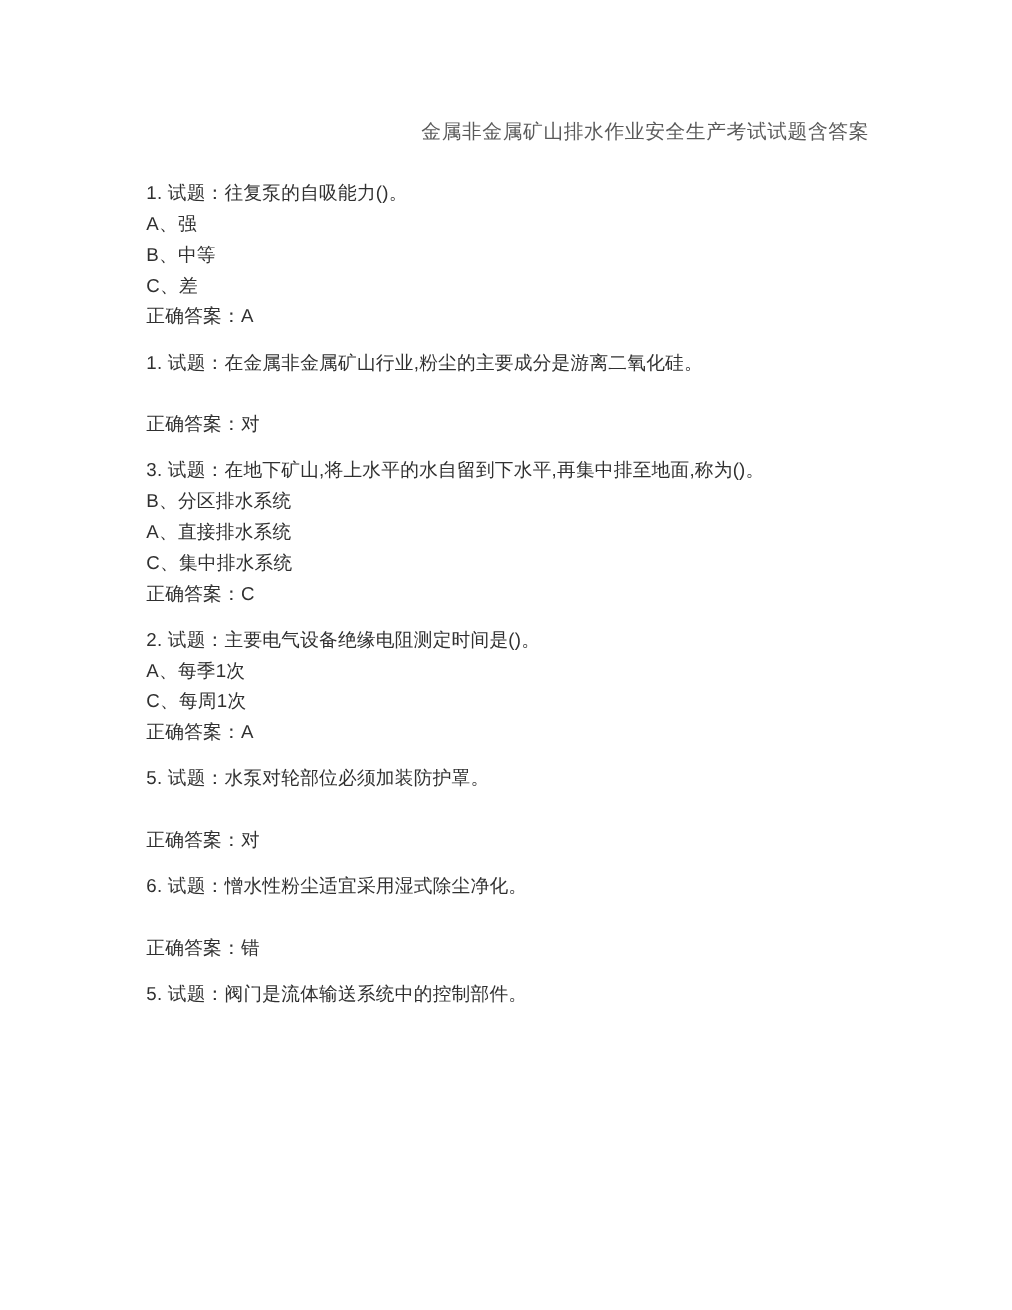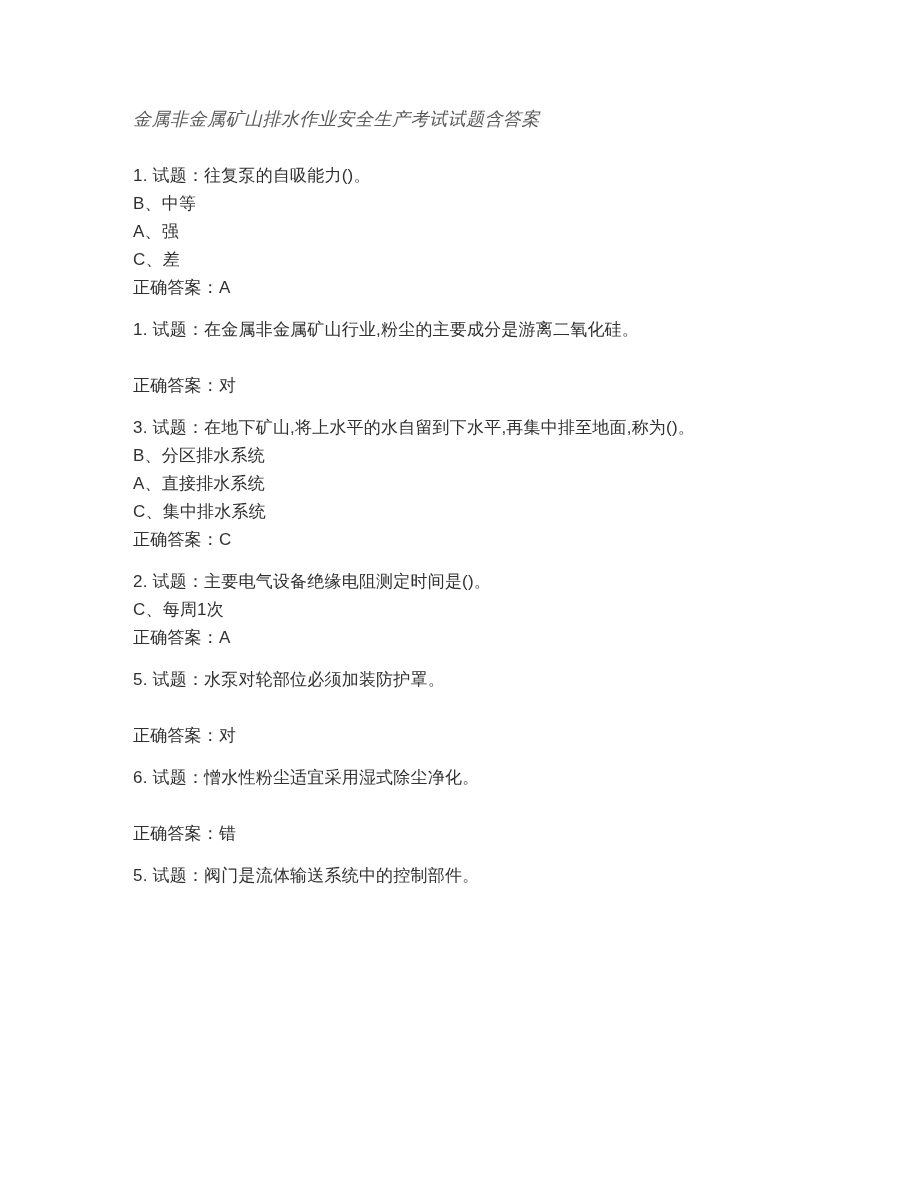--- a/index.html
+++ b/index.html
@@ -20,23 +20,22 @@
     padding: 106px 130px 0 133px;
     background: #ffffff;
   }
   .doc-title {
     margin: 0 0 30px 0;
     font-family: "Liberation Serif", "DejaVu Serif", serif;
     font-weight: normal;
     font-size: 18px;
     line-height: 26px;
     color: #5a5a5a;
-    text-align: left;
+    text-align: right;
     letter-spacing: 0.5px;
-    font-style: italic;
   }
   .question-block {
     margin: 14px 0 0 0;
   }
   .question-block.first {
     margin-top: 0;
   }
   .line {
     margin: 0;
     font-size: 17px;
@@ -51,42 +50,43 @@
 </style>
 </head>
 <body>
 
 <div class="doc">
 
   <h1 class="doc-title">金属非金属矿山排水作业安全生产考试试题含答案</h1>
 
   <section class="question-block first">
     <p class="line">1. 试题：往复泵的自吸能力()。</p>
+    <p class="line">A、强</p>
     <p class="line">B、中等</p>
-    <p class="line">A、强</p>
     <p class="line">C、差</p>
     <p class="line">正确答案：A</p>
   </section>
 
   <section class="question-block">
     <p class="line">1. 试题：在金属非金属矿山行业,粉尘的主要成分是游离二氧化硅。</p>
     <div class="blank-line"></div>
     <p class="line">正确答案：对</p>
   </section>
 
   <section class="question-block">
     <p class="line">3. 试题：在地下矿山,将上水平的水自留到下水平,再集中排至地面,称为()。</p>
     <p class="line">B、分区排水系统</p>
     <p class="line">A、直接排水系统</p>
     <p class="line">C、集中排水系统</p>
     <p class="line">正确答案：C</p>
   </section>
 
   <section class="question-block">
     <p class="line">2. 试题：主要电气设备绝缘电阻测定时间是()。</p>
+    <p class="line">A、每季1次</p>
     <p class="line">C、每周1次</p>
     <p class="line">正确答案：A</p>
   </section>
 
   <section class="question-block">
     <p class="line">5. 试题：水泵对轮部位必须加装防护罩。</p>
     <div class="blank-line"></div>
     <p class="line">正确答案：对</p>
   </section>
 

